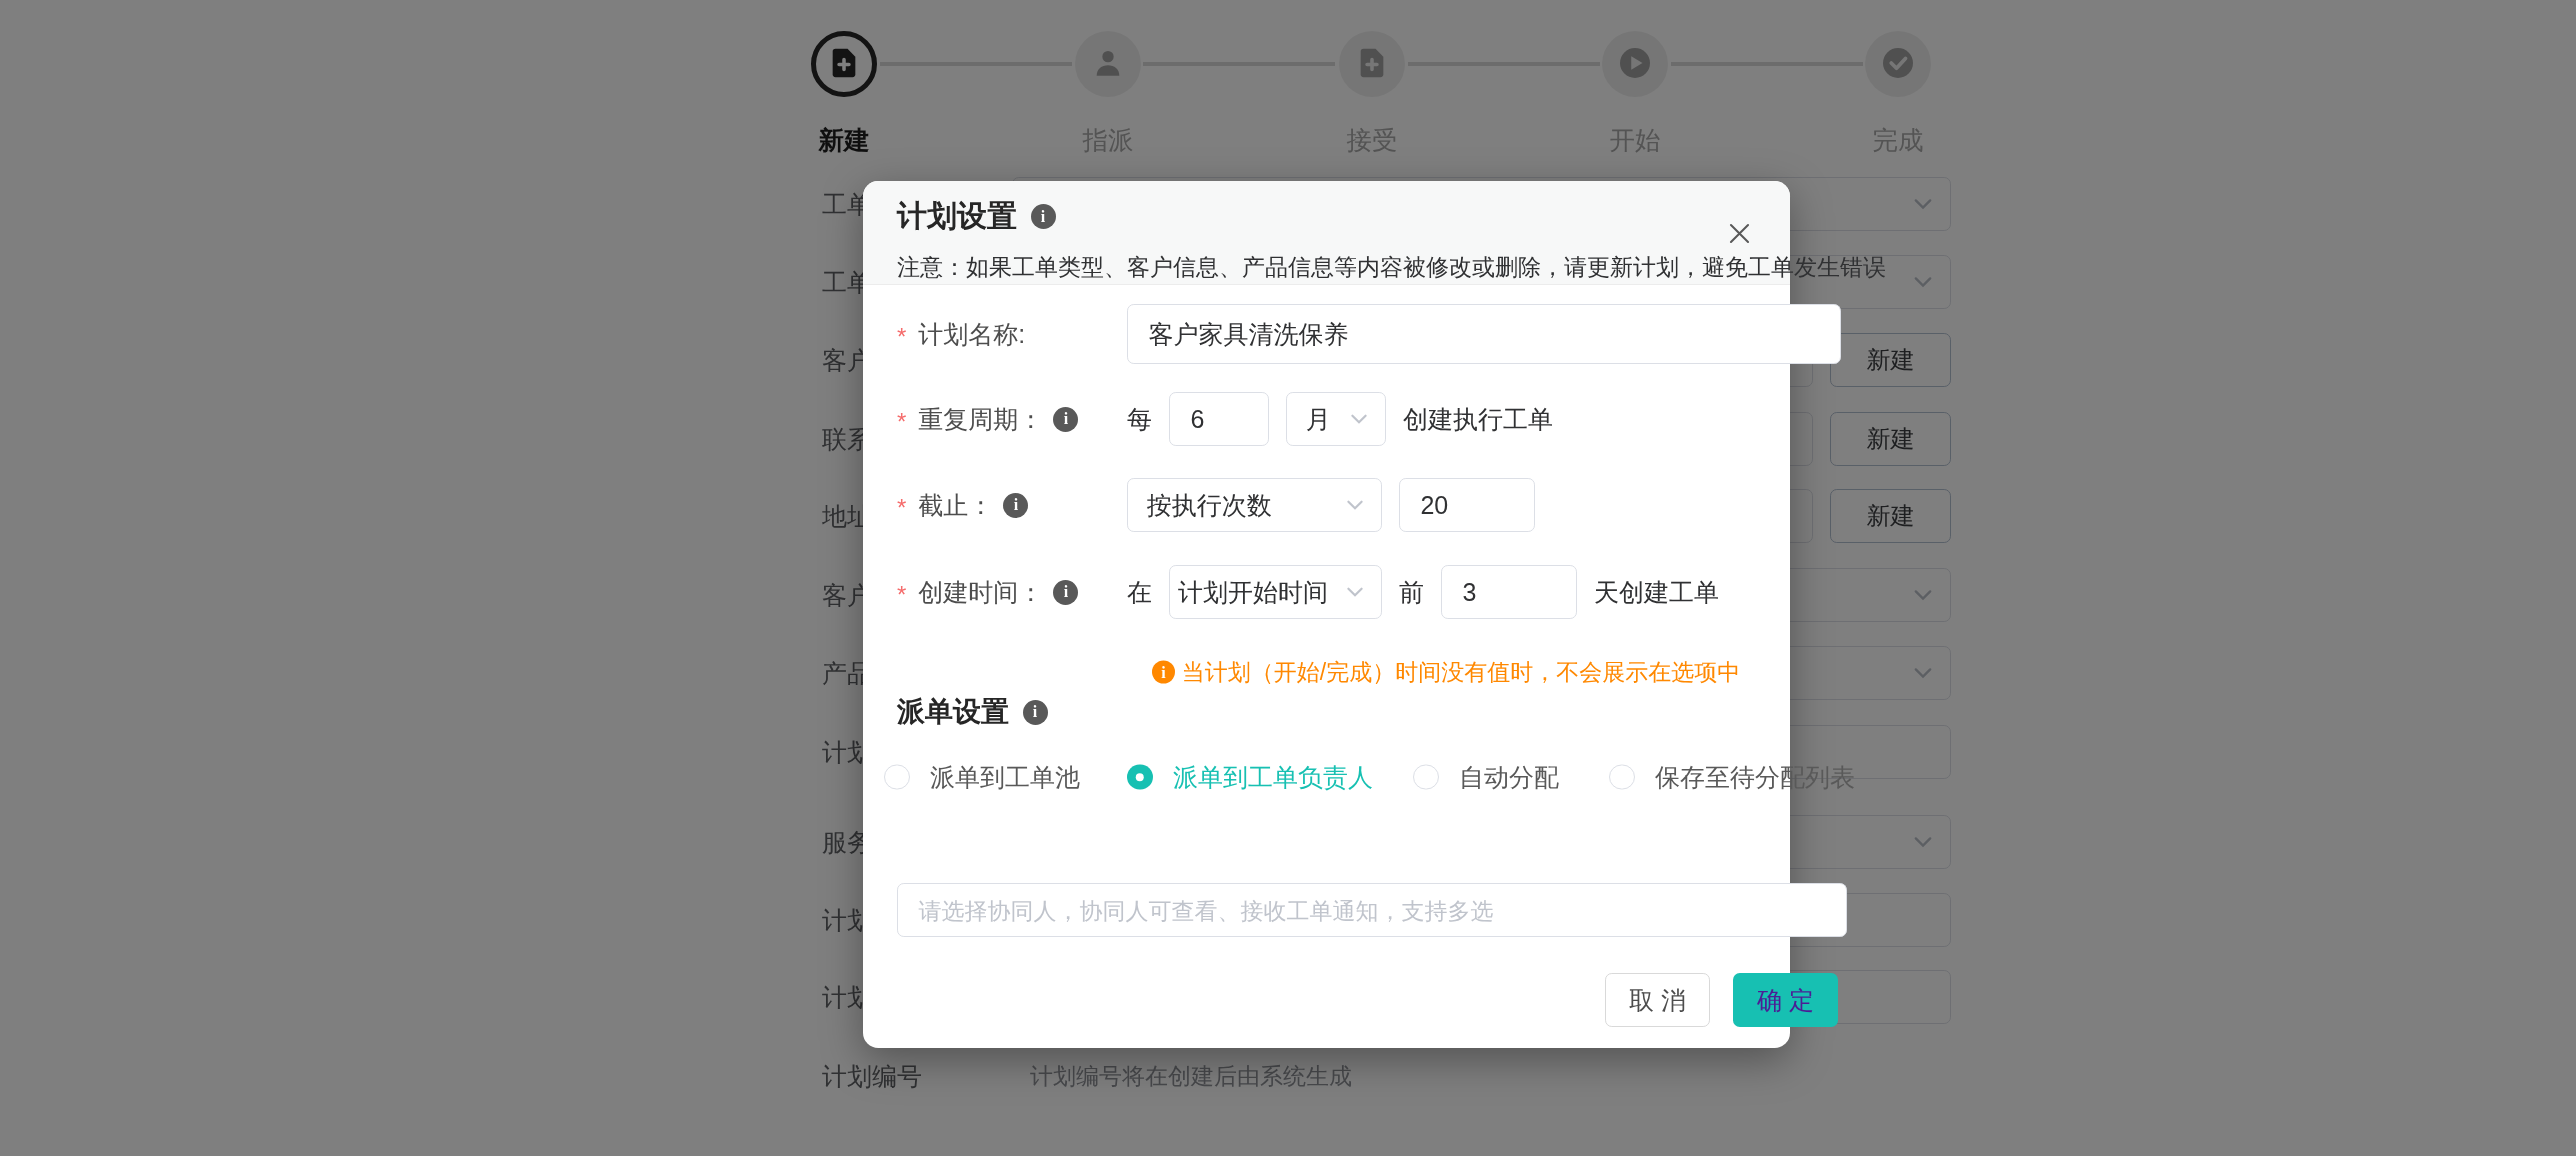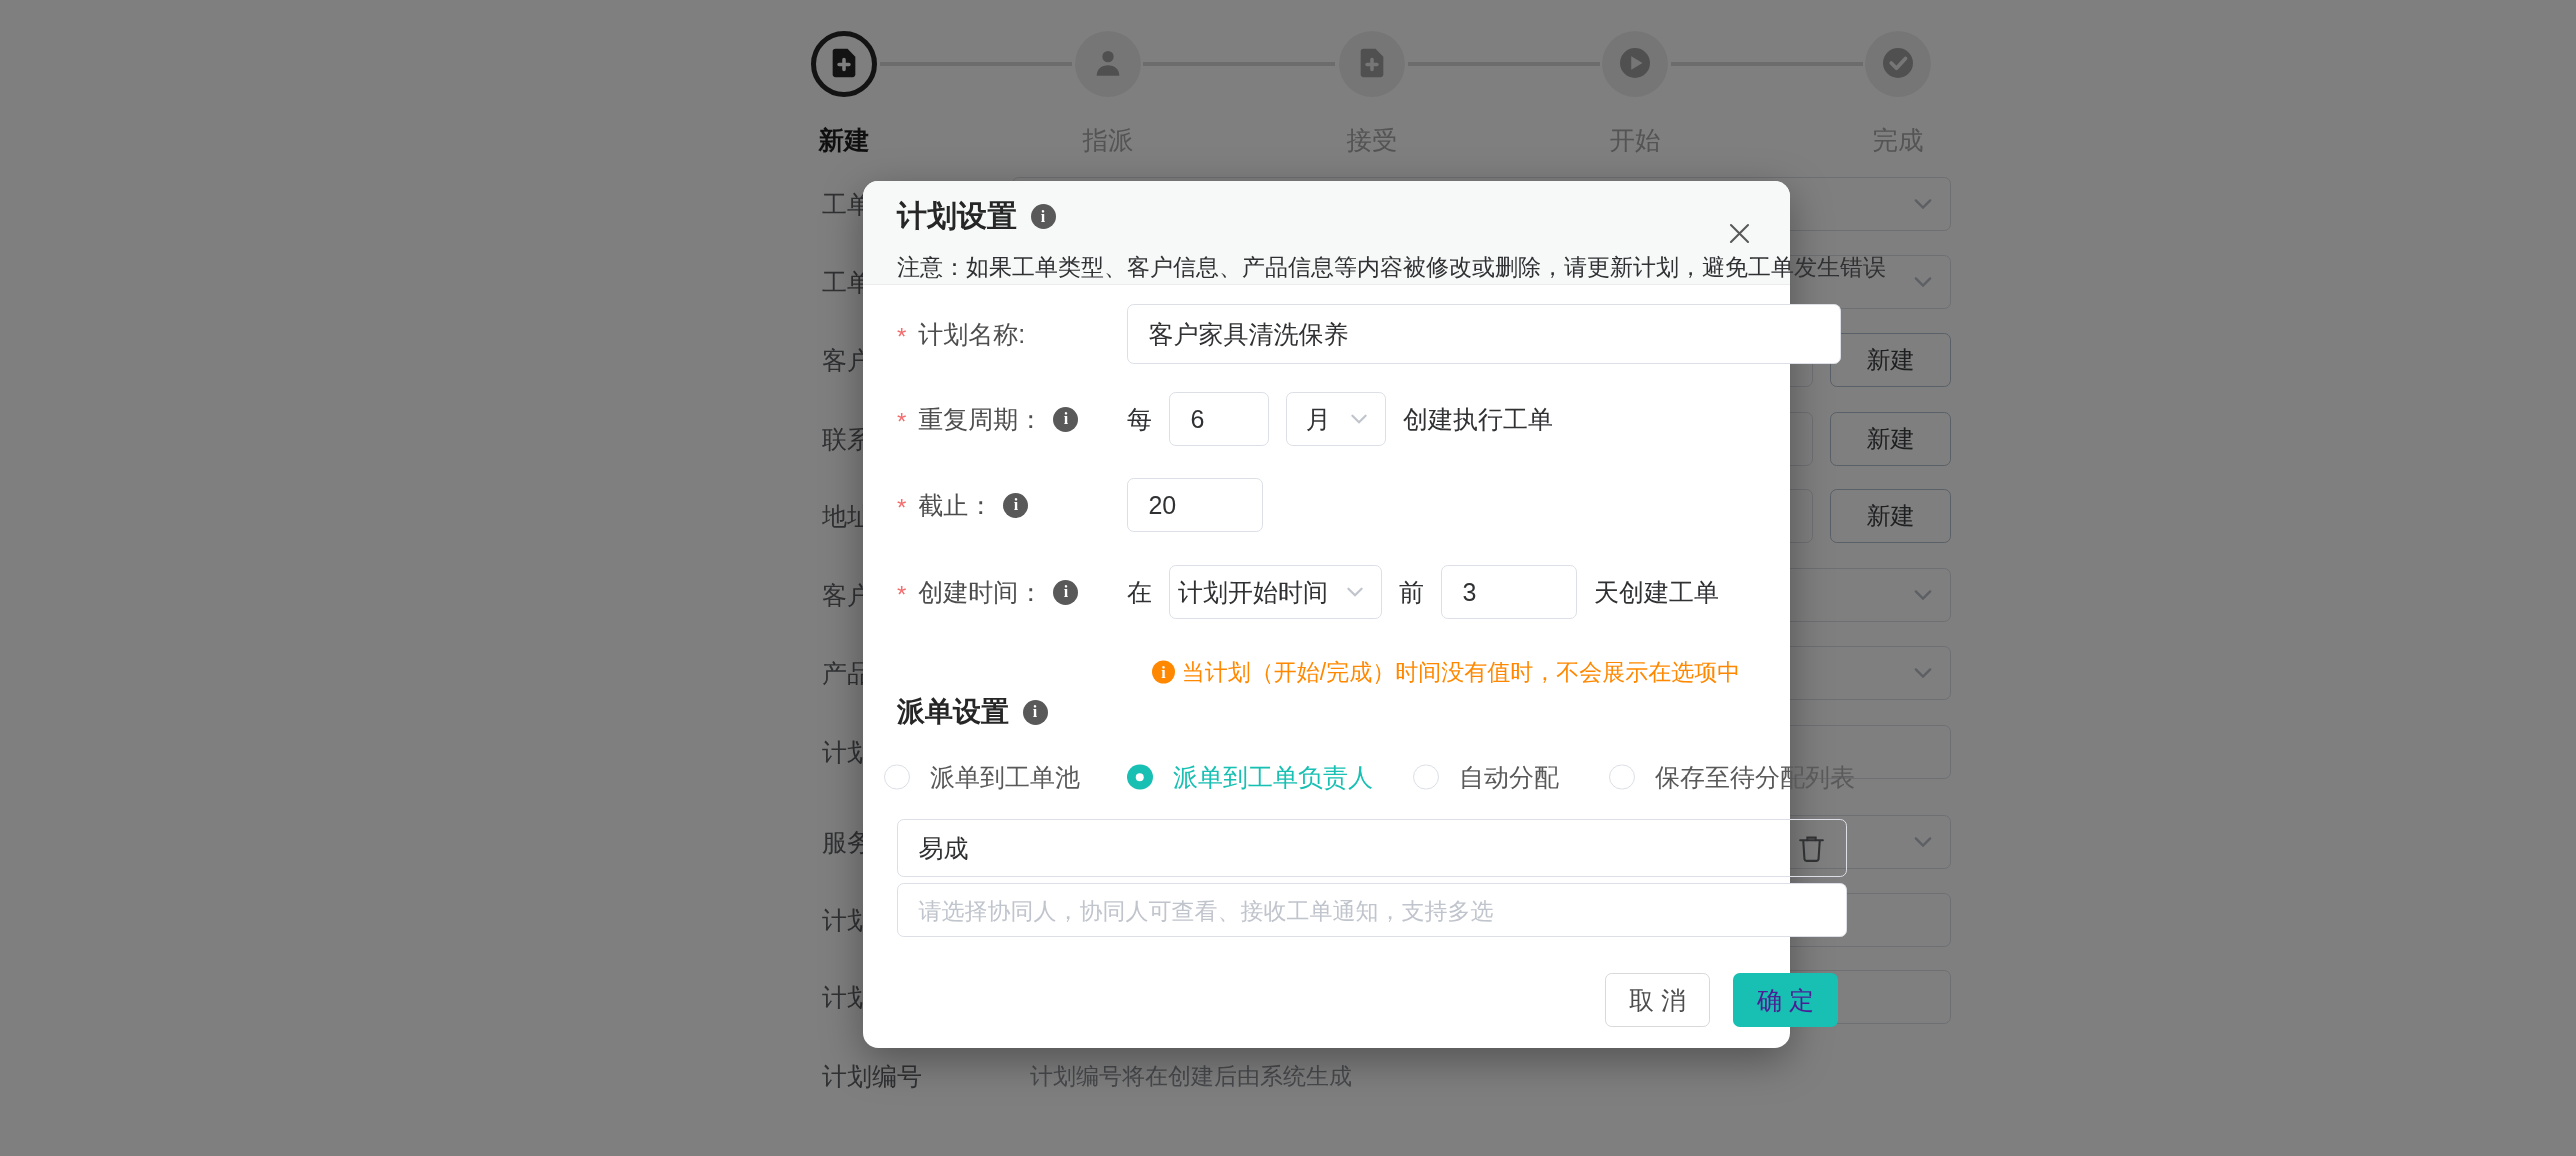--- a/index.html
+++ b/index.html
@@ -287,20 +287,26 @@
       </div>
     </div>
 
     <div class="m-row" style="top:324px;">
       <div class="m-label">
         <span class="req">*</span>
         <span>截止：</span>
         <span class="info-dot">i</span>
       </div>
       <div class="gap">
+        <div class="m-select" style="width:255px;">
+          <span>按执行次数</span>
+          <svg width="22" height="22" viewBox="0 0 20 20">
+              <polyline points="4,7 10,13 16,7" fill="none" stroke="#c0c4cc" stroke-width="2" stroke-linecap="round"></polyline>
+            </svg>
+        </div>
         <input class="m-input" style="width: 136px;" value="20">
       </div>
     </div>
 
     <div class="m-row" style="top:411px;">
       <div class="m-label">
         <span class="req">*</span>
         <span>创建时间：</span>
         <span class="info-dot">i</span>
       </div>
@@ -338,31 +344,20 @@
     </div>
     <div class="radio-item" style="left:550px;">
       <span class="radio-circle"></span>
       <span class="radio-label">自动分配</span>
     </div>
     <div class="radio-item" style="left:746px;">
       <span class="radio-circle"></span>
       <span class="radio-label">保存至待分配列表</span>
     </div>
 
-    <div class="assignee-box">
-      <span>易成</span>
-      <span class="spacer"></span>
-      <span class="icon-btn">
-        <svg width="29" height="31" viewBox="0 0 28 30">
-          <path d="M3 7h22" stroke="#303133" stroke-width="2" stroke-linecap="round" fill="none"></path>
-          <path d="M10 7V4.5h8V7" stroke="#303133" stroke-width="2" stroke-linecap="round" fill="none"></path>
-          <path d="M6 7l1.2 18.5a2 2 0 0 0 2 1.5h9.6a2 2 0 0 0 2-1.5L22 7" stroke="#303133" stroke-width="2" fill="none" stroke-linejoin="round"></path>
-        </svg>
-      </span>
-    </div>
 
     <div class="collab-input">
       <input class="m-input" placeholder="请选择协同人，协同人可查看、接收工单通知，支持多选" style="">
     </div>
 
     <div class="footer-btn btn-cancel">取 消</div>
     <div class="footer-btn btn-confirm">确 定</div>
   </div>
 </div>
 

